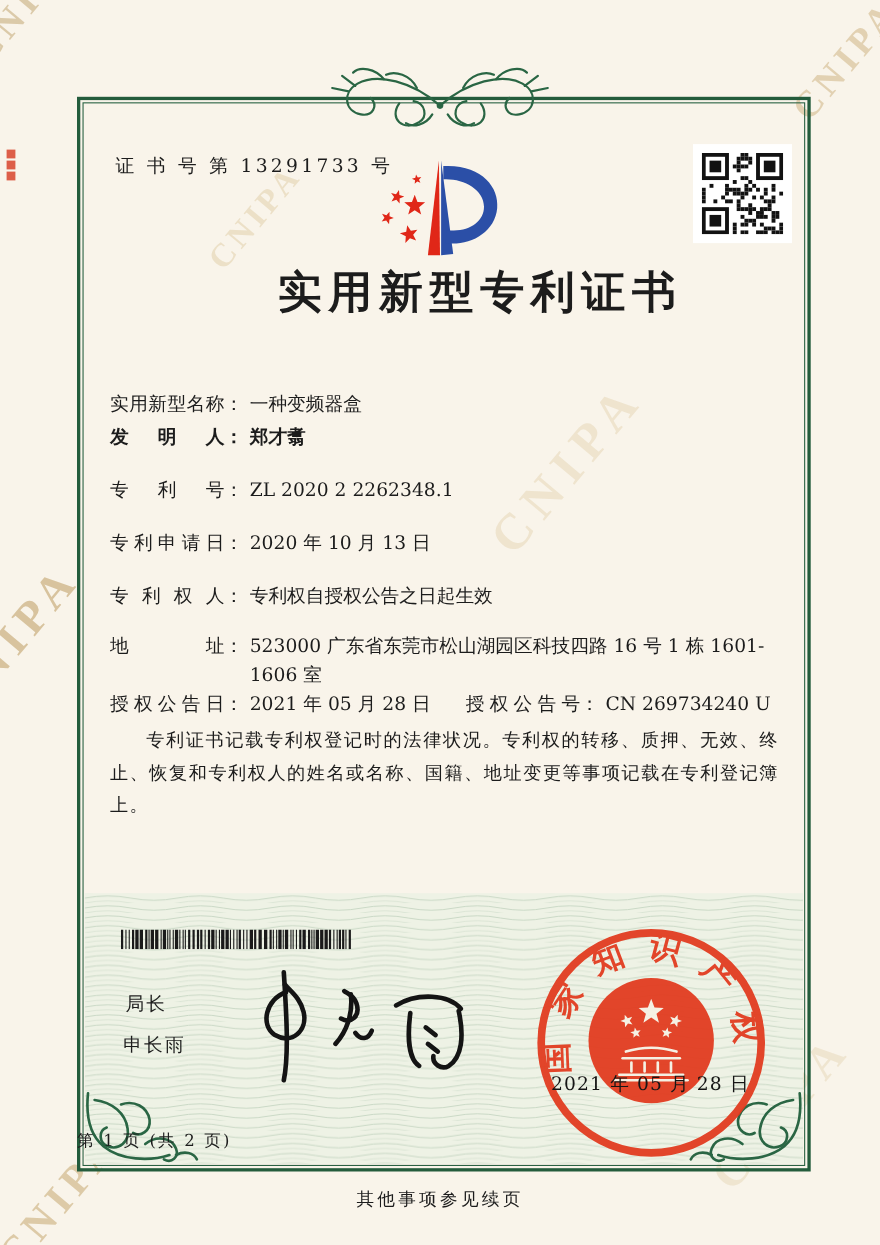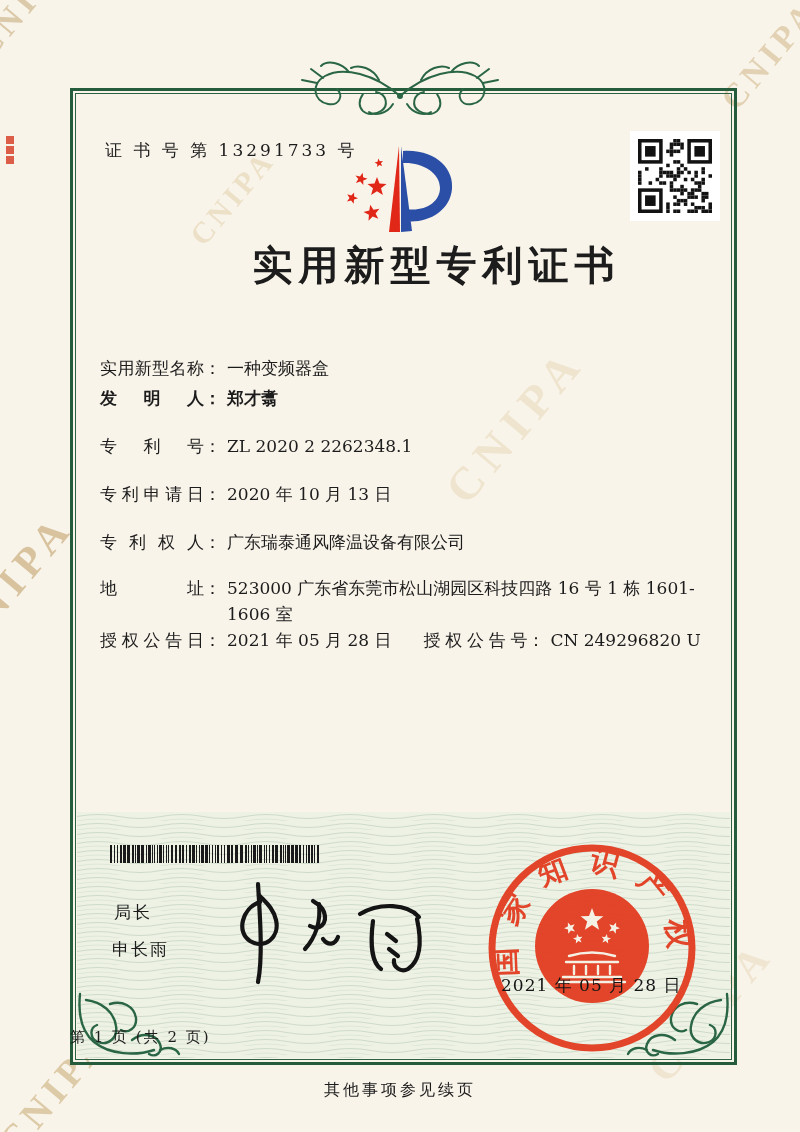--- a/index.html
+++ b/index.html
@@ -246,35 +246,36 @@
 <div class="row" style="top:385px;font-weight:bold;">
   <span class="lbl">发明人</span><span>：</span><span class="val">郑才翥</span>
 </div>
 <div class="row" style="top:433px;">
   <span class="lbl">专利号</span><span>：</span><span class="val">ZL 2020 2 2262348.1</span>
 </div>
 <div class="row" style="top:481px;">
   <span class="lbl">专利申请日</span><span>：</span><span class="val">2020 年 10 月 13 日</span>
 </div>
 <div class="row" style="top:529px;">
-  <span class="lbl">专利权人</span><span>：</span><span class="val">广东瑞泰通风降温设备有限公司</span>
+  <span class="lbl">专利权人</span><span>：</span><span class="val">专利权自授权公告之日起生效</span>
 </div>
 <div class="row row-wrap" style="top:575px;">
   <span class="lbl">地址</span><span>：</span><span class="val">523000 广东省东莞市松山湖园区科技四路 16 号 1 栋 1601-1606 室</span>
 </div>
 <div class="row" style="top:627px;">
   <span class="grant-col1">
     <span class="lbl">授权公告日</span><span>：</span><span class="val">2021 年 05 月 28 日</span>
   </span>
   <span>
-    <span class="lbl">授权公告号</span><span>：</span><span class="val">CN 249296820 U</span>
+    <span class="lbl">授权公告号</span><span>：</span><span class="val">CN 269734240 U</span>
   </span>
 </div>
 
 <div class="body-text">
+  <p>专利证书记载专利权登记时的法律状况。专利权的转移、质押、无效、终止、恢复和专利权人的姓名或名称、国籍、地址变更等事项记载在专利登记簿上。</p>
 </div>
 
 <svg id="barcode" class="abs" style="left:110px;top:845px;" width="212" height="18">
     <rect x="0" y="0" width="2" height="18" fill="#1a1a1a"></rect>
     <rect x="4" y="0" width="1" height="18" fill="#1a1a1a"></rect>
     <rect x="7" y="0" width="1" height="18" fill="#1a1a1a"></rect>
     <rect x="10" y="0" width="2" height="18" fill="#1a1a1a"></rect>
     <rect x="13" y="0" width="3" height="18" fill="#1a1a1a"></rect>
     <rect x="17" y="0" width="3" height="18" fill="#1a1a1a"></rect>
     <rect x="22" y="0" width="2" height="18" fill="#1a1a1a"></rect>

